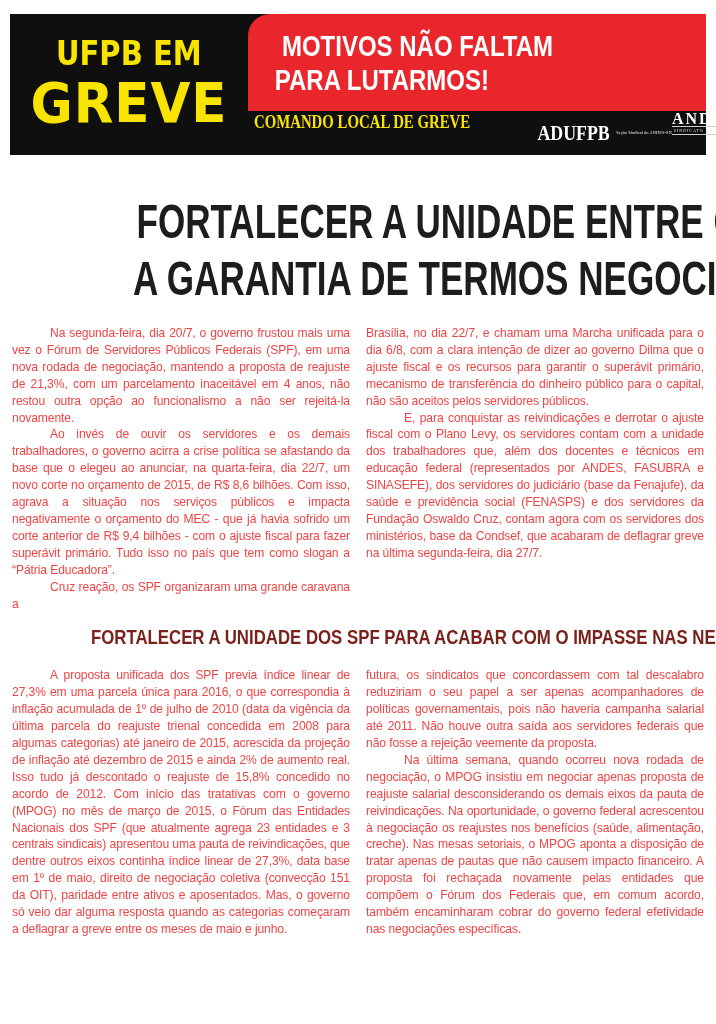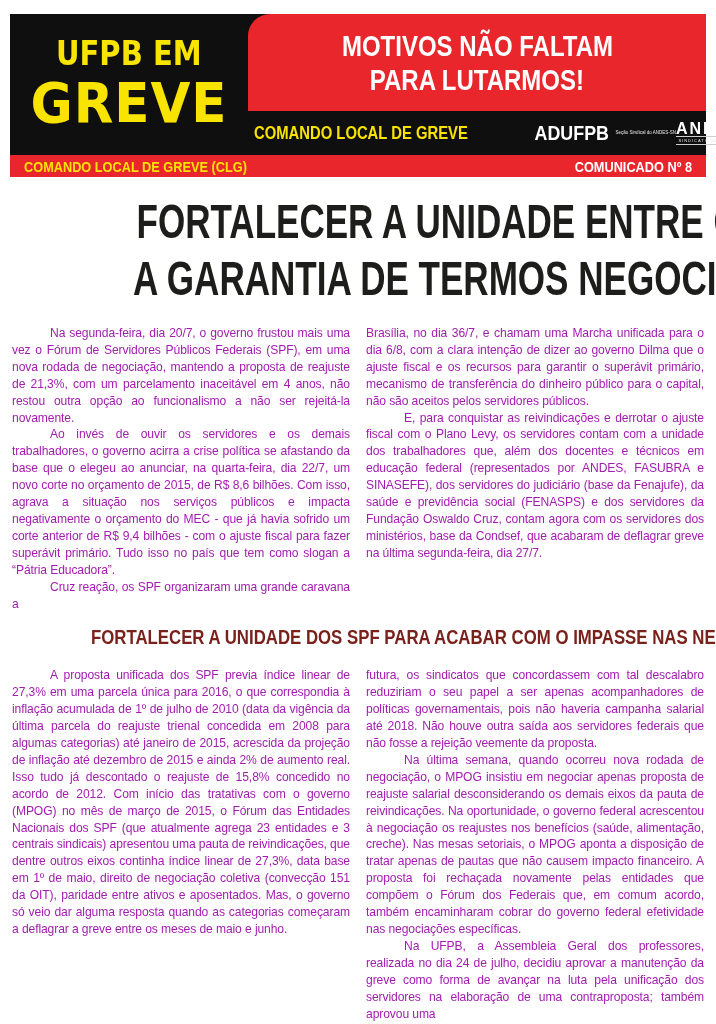--- a/index.html
+++ b/index.html
@@ -23,29 +23,30 @@
     color:#f9e300;font-weight:bold;font-size:56px;line-height:60px;letter-spacing:1px;
     font-family:"DejaVu Sans","Liberation Sans",sans-serif;
     display:inline-block;transform:scaleX(.92);transform-origin:center;margin-top:2px;
   }
   .mast-right{
     position:absolute;left:238px;top:0;right:0;height:141px;background:#0f0f0f;
     display:flex;flex-direction:column;
   }
   .slogan{
     background:#e8262b;border-top-left-radius:22px;height:97px;
-    display:flex;flex-direction:column;align-items:center;justify-content:center;
+    display:flex;flex-direction:column;align-items:flex-start;justify-content:center;
   }
   .slogan-line{
     color:#ffffff;font-weight:bold;font-size:30px;line-height:34px;
     display:inline-block;transform:scaleX(.8);transform-origin:center;white-space:nowrap;
   }
   .command-strip{
-    flex:1;display:flex;align-items:center;justify-content:space-evenly;background:#0f0f0f;
+    flex:1;display:flex;justify-content:space-evenly;background:#0f0f0f;
     padding:0 6px;
+    font-family:Liberation Serif, serif;
   }
   .command-label{
     color:#f9e300;font-weight:bold;font-size:19px;white-space:nowrap;
     display:inline-block;transform:scaleX(.78);transform-origin:left center;
   }
   .logo-adufpb{display:flex;flex-direction:row;align-items:center;color:#fff;}
   .logo-adufpb .logo-name{
     font-weight:bold;font-size:21px;line-height:20px;letter-spacing:0;
     display:inline-block;transform:scaleX(.85);transform-origin:center;white-space:nowrap;
   }
@@ -74,21 +75,21 @@
   .headline .hl-line{
     display:block;font-weight:bold;font-size:48px;line-height:57px;white-space:nowrap;
   }
   .headline .hl-line>span{display:inline-block;transform:scaleX(.73);transform-origin:center;}
   
   .article{
     display:flex;gap:16px;padding:0 12px;margin-top:18px;
   }
   .col{flex:1;min-width:0;}
   .col p{
-    margin:0;text-align:justify;color:#a21caf;
+    margin:0;text-align:justify;color:#ef4444;
     font-size:12.1px;line-height:16.9px;letter-spacing:-0.1px;
     hyphens:auto;-webkit-hyphens:auto;
   }
   .col p.indent{text-indent:38px;}
   
   .crosshead{
     margin-top:13px;margin-bottom:2px;text-align:center;color:#7a211b;white-space:nowrap;
   }
   .crosshead>span{
     display:inline-block;transform:scaleX(.8);transform-origin:center;
@@ -117,50 +118,45 @@
           <span class="logo-sub">Seção Sindical do ANDES-SN</span>
         </span>
         <span class="logo-andes">
           <span class="logo-name">ANDES</span>
           <span class="logo-sub">SINDICATO NACIONAL</span>
         </span>
       </div>
     </div>
   </div>
 
-  <div class="infobar">
-    <span class="infobar-left">COMANDO LOCAL DE GREVE (CLG)</span>
-    <span class="infobar-right">COMUNICADO Nº 8</span>
-  </div>
 
   <div class="headline">
     <span class="hl-line"><span>FORTALECER A UNIDADE ENTRE OS SPF É</span></span>
     <span class="hl-line"><span>A GARANTIA DE TERMOS NEGOCIAÇÕES!</span></span>
   </div>
 
   <div class="article">
     <div class="col">
       <p class="indent">Na segunda-feira, dia 20/7, o governo frustou mais uma vez o Fórum de Servidores Públicos Federais (SPF), em uma nova rodada de negociação, mantendo a proposta de reajuste de 21,3%, com um parcelamento inaceitável em 4 anos, não restou outra opção ao funcionalismo a não ser rejeitá-la novamente.</p>
       <p class="indent">Ao invés de ouvir os servidores e os demais trabalhadores, o governo acirra a crise política se afastando da base que o elegeu ao anunciar, na quarta-feira, dia 22/7, um novo corte no orçamento de 2015, de R$ 8,6 bilhões. Com isso, agrava a situação nos serviços públicos e impacta negativamente o orçamento do MEC - que já havia sofrido um corte anterior de R$ 9,4 bilhões - com o ajuste fiscal para fazer superávit primário. Tudo isso no país que tem como slogan a “Pátria Educadora”.</p>
       <p class="indent">Cruz reação, os SPF organizaram uma grande caravana a</p>
     </div>
     <div class="col">
-      <p>Brasília, no dia 36/7, e chamam uma Marcha unificada para o dia 6/8, com a clara intenção de dizer ao governo Dilma que o ajuste fiscal e os recursos para garantir o superávit primário, mecanismo de transferência do dinheiro público para o capital, não são aceitos pelos servidores públicos.</p>
+      <p>Brasília, no dia 22/7, e chamam uma Marcha unificada para o dia 6/8, com a clara intenção de dizer ao governo Dilma que o ajuste fiscal e os recursos para garantir o superávit primário, mecanismo de transferência do dinheiro público para o capital, não são aceitos pelos servidores públicos.</p>
       <p class="indent">E, para conquistar as reivindicações e derrotar o ajuste fiscal com o Plano Levy, os servidores contam com a unidade dos trabalhadores que, além dos docentes e técnicos em educação federal (representados por ANDES, FASUBRA e SINASEFE), dos servidores do judiciário (base da Fenajufe), da saúde e previdência social (FENASPS) e dos servidores da Fundação Oswaldo Cruz, contam agora com os servidores dos ministérios, base da Condsef, que acabaram de deflagrar greve na última segunda-feira, dia 27/7.</p>
     </div>
   </div>
 
   <div class="crosshead">
     <span>FORTALECER A UNIDADE DOS SPF PARA ACABAR COM O IMPASSE NAS NEGOCIAÇÕES</span>
   </div>
 
   <div class="article">
     <div class="col">
       <p class="indent">A proposta unificada dos SPF previa índice linear de 27,3% em uma parcela única para 2016, o que correspondia à inflação acumulada de 1º de julho de 2010 (data da vigência da última parcela do reajuste trienal concedida em 2008 para algumas categorias) até janeiro de 2015, acrescida da projeção de inflação até dezembro de 2015 e ainda 2% de aumento real. Isso tudo já descontado o reajuste de 15,8% concedido no acordo de 2012. Com início das tratativas com o governo (MPOG) no mês de março de 2015, o Fórum das Entidades Nacionais dos SPF (que atualmente agrega 23 entidades e 3 centrais sindicais) apresentou uma pauta de reivindicações, que dentre outros eixos continha índice linear de 27,3%, data base em 1º de maio, direito de negociação coletiva (convecção 151 da OIT), paridade entre ativos e aposentados. Mas, o governo só veio dar alguma resposta quando as categorias começaram a deflagrar a greve entre os meses de maio e junho.</p>
     </div>
     <div class="col">
-      <p>futura, os sindicatos que concordassem com tal descalabro reduziriam o seu papel a ser apenas acompanhadores de políticas governamentais, pois não haveria campanha salarial até 2018. Não houve outra saída aos servidores federais que não fosse a rejeição veemente da proposta.</p>
+      <p>futura, os sindicatos que concordassem com tal descalabro reduziriam o seu papel a ser apenas acompanhadores de políticas governamentais, pois não haveria campanha salarial até 2011. Não houve outra saída aos servidores federais que não fosse a rejeição veemente da proposta.</p>
       <p class="indent">Na última semana, quando ocorreu nova rodada de negociação, o MPOG insistiu em negociar apenas proposta de reajuste salarial desconsiderando os demais eixos da pauta de reivindicações. Na oportunidade, o governo federal acrescentou à negociação os reajustes nos benefícios (saúde, alimentação, creche). Nas mesas setoriais, o MPOG aponta a disposição de tratar apenas de pautas que não causem impacto financeiro. A proposta foi rechaçada novamente pelas entidades que compõem o Fórum dos Federais que, em comum acordo, também encaminharam cobrar do governo federal efetividade nas negociações específicas.</p>
-      <p class="indent">Na UFPB, a Assembleia Geral dos professores, realizada no dia 24 de julho, decidiu aprovar a manutenção da greve como forma de avançar na luta pela unificação dos servidores na elaboração de uma contraproposta; também aprovou uma</p>
     </div>
   </div>
 
 </div>
 
 </body></html>

